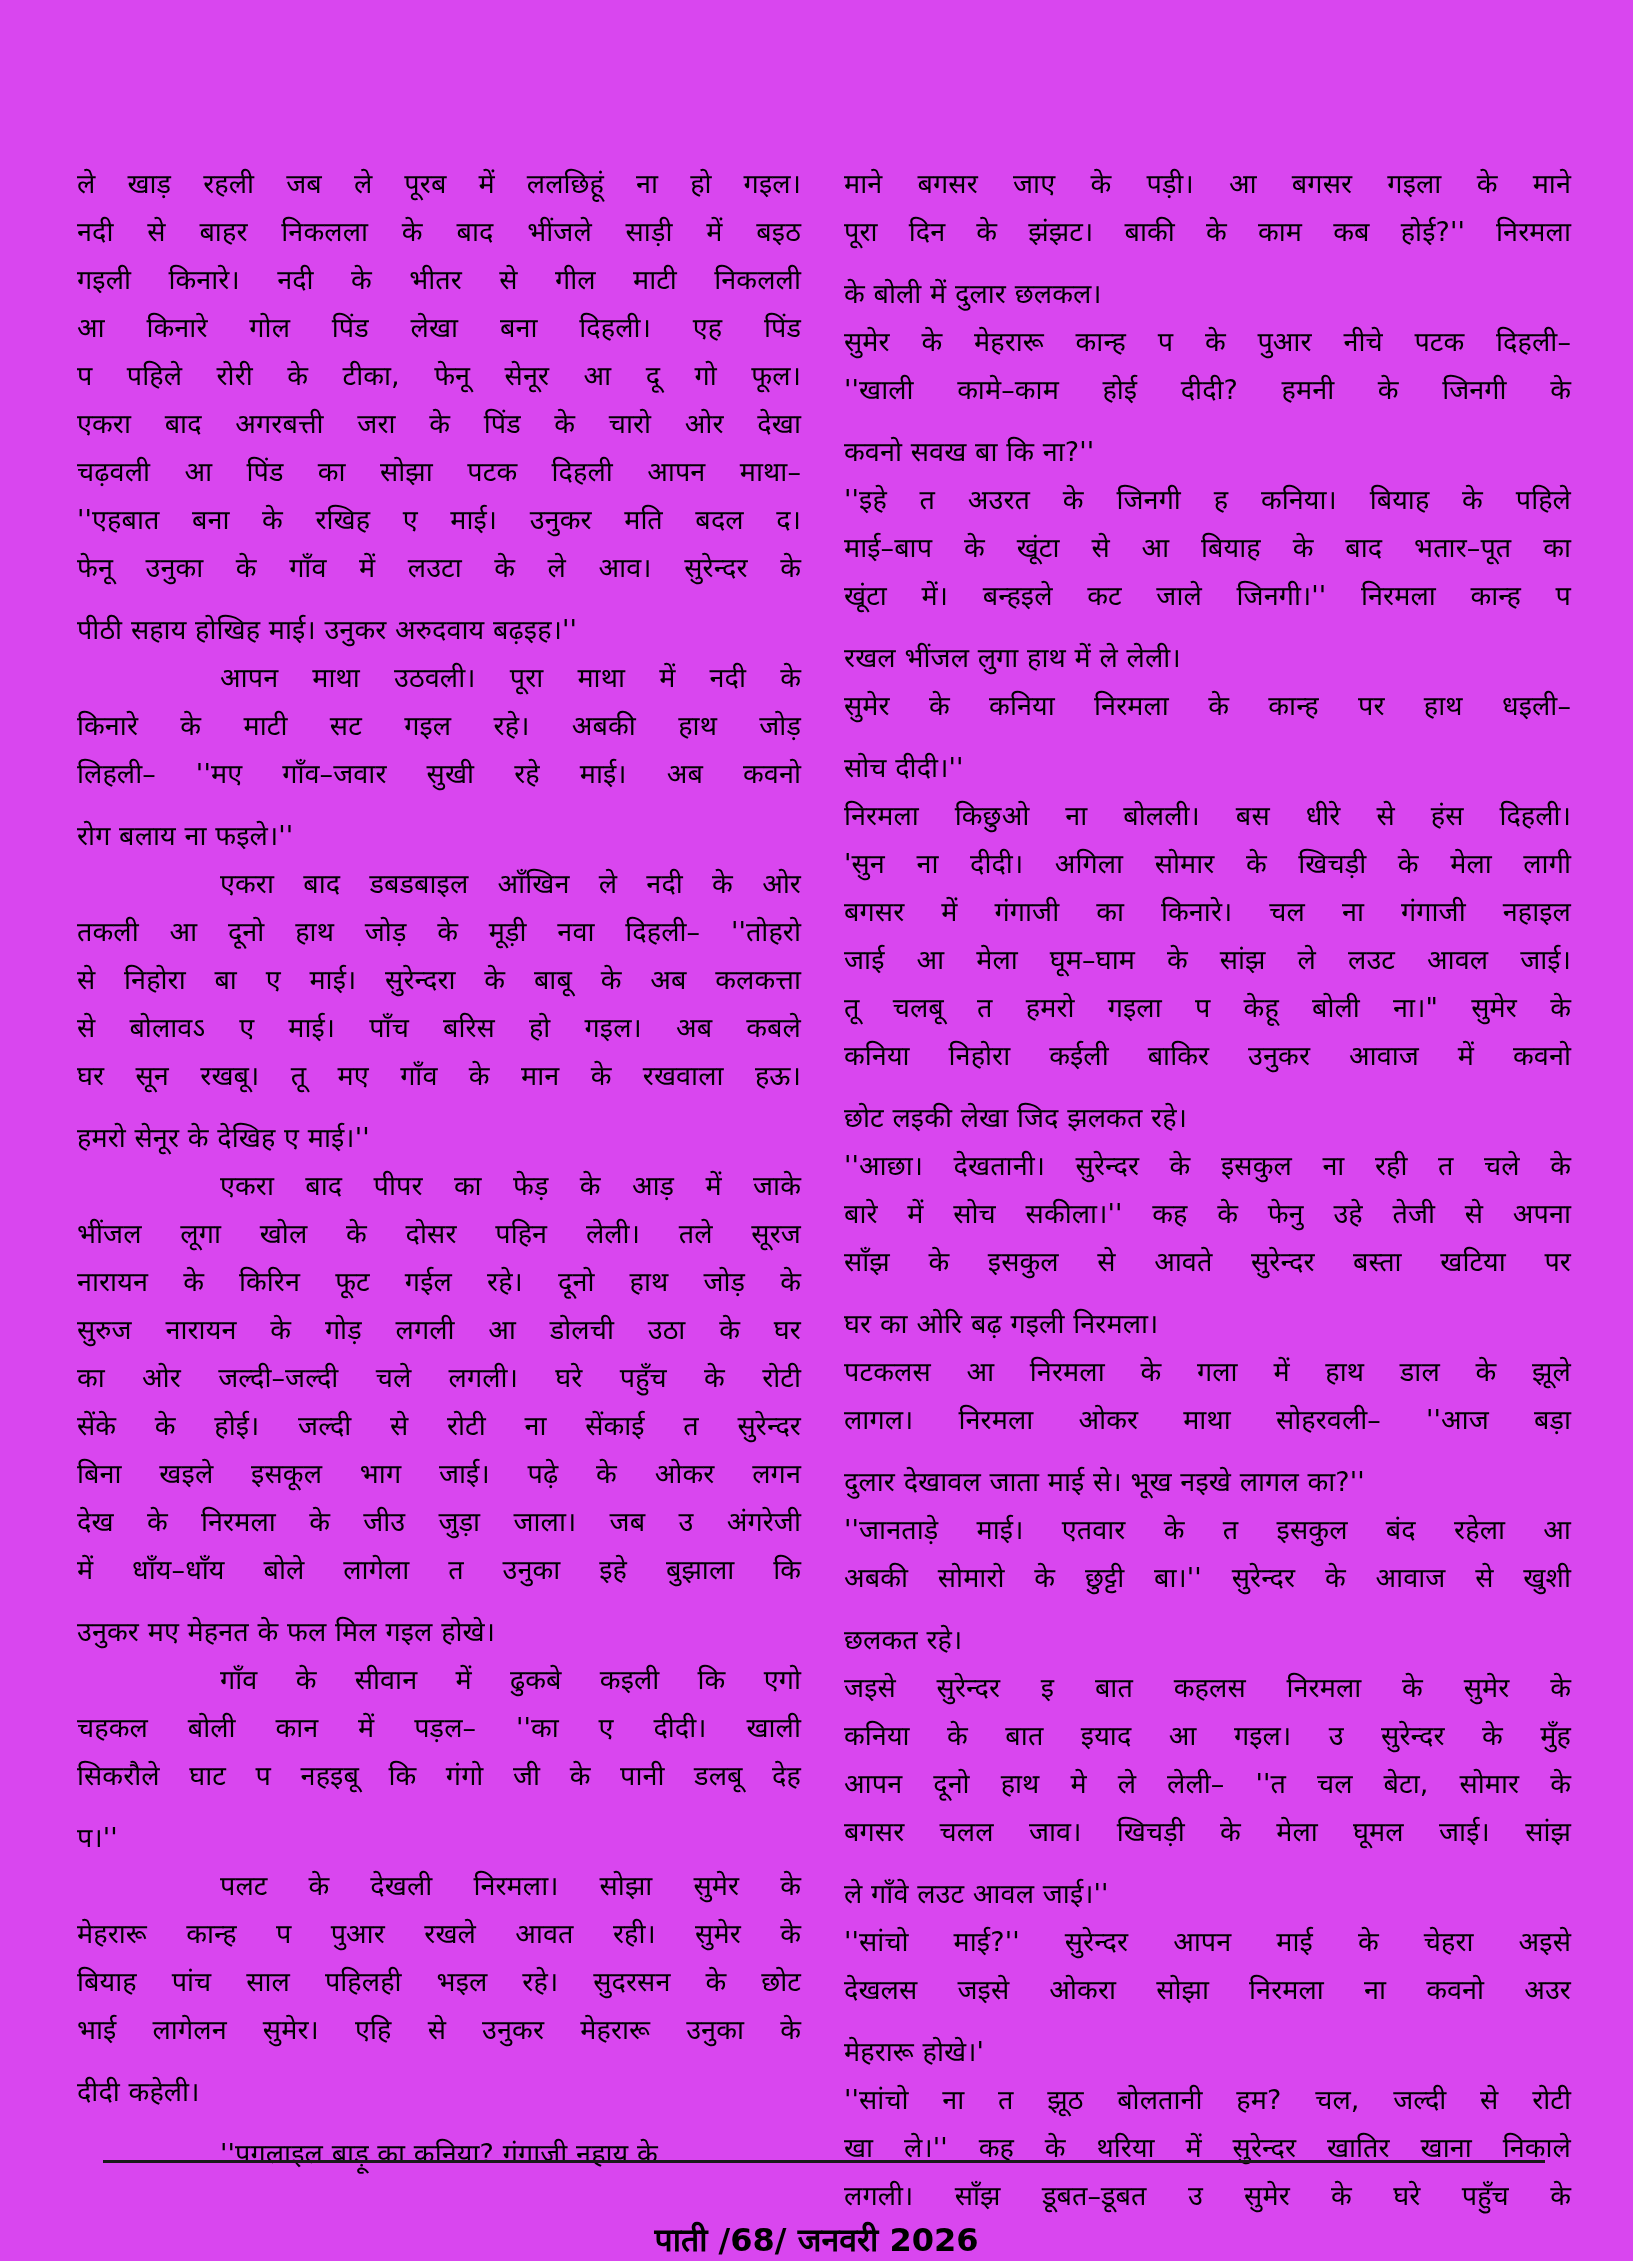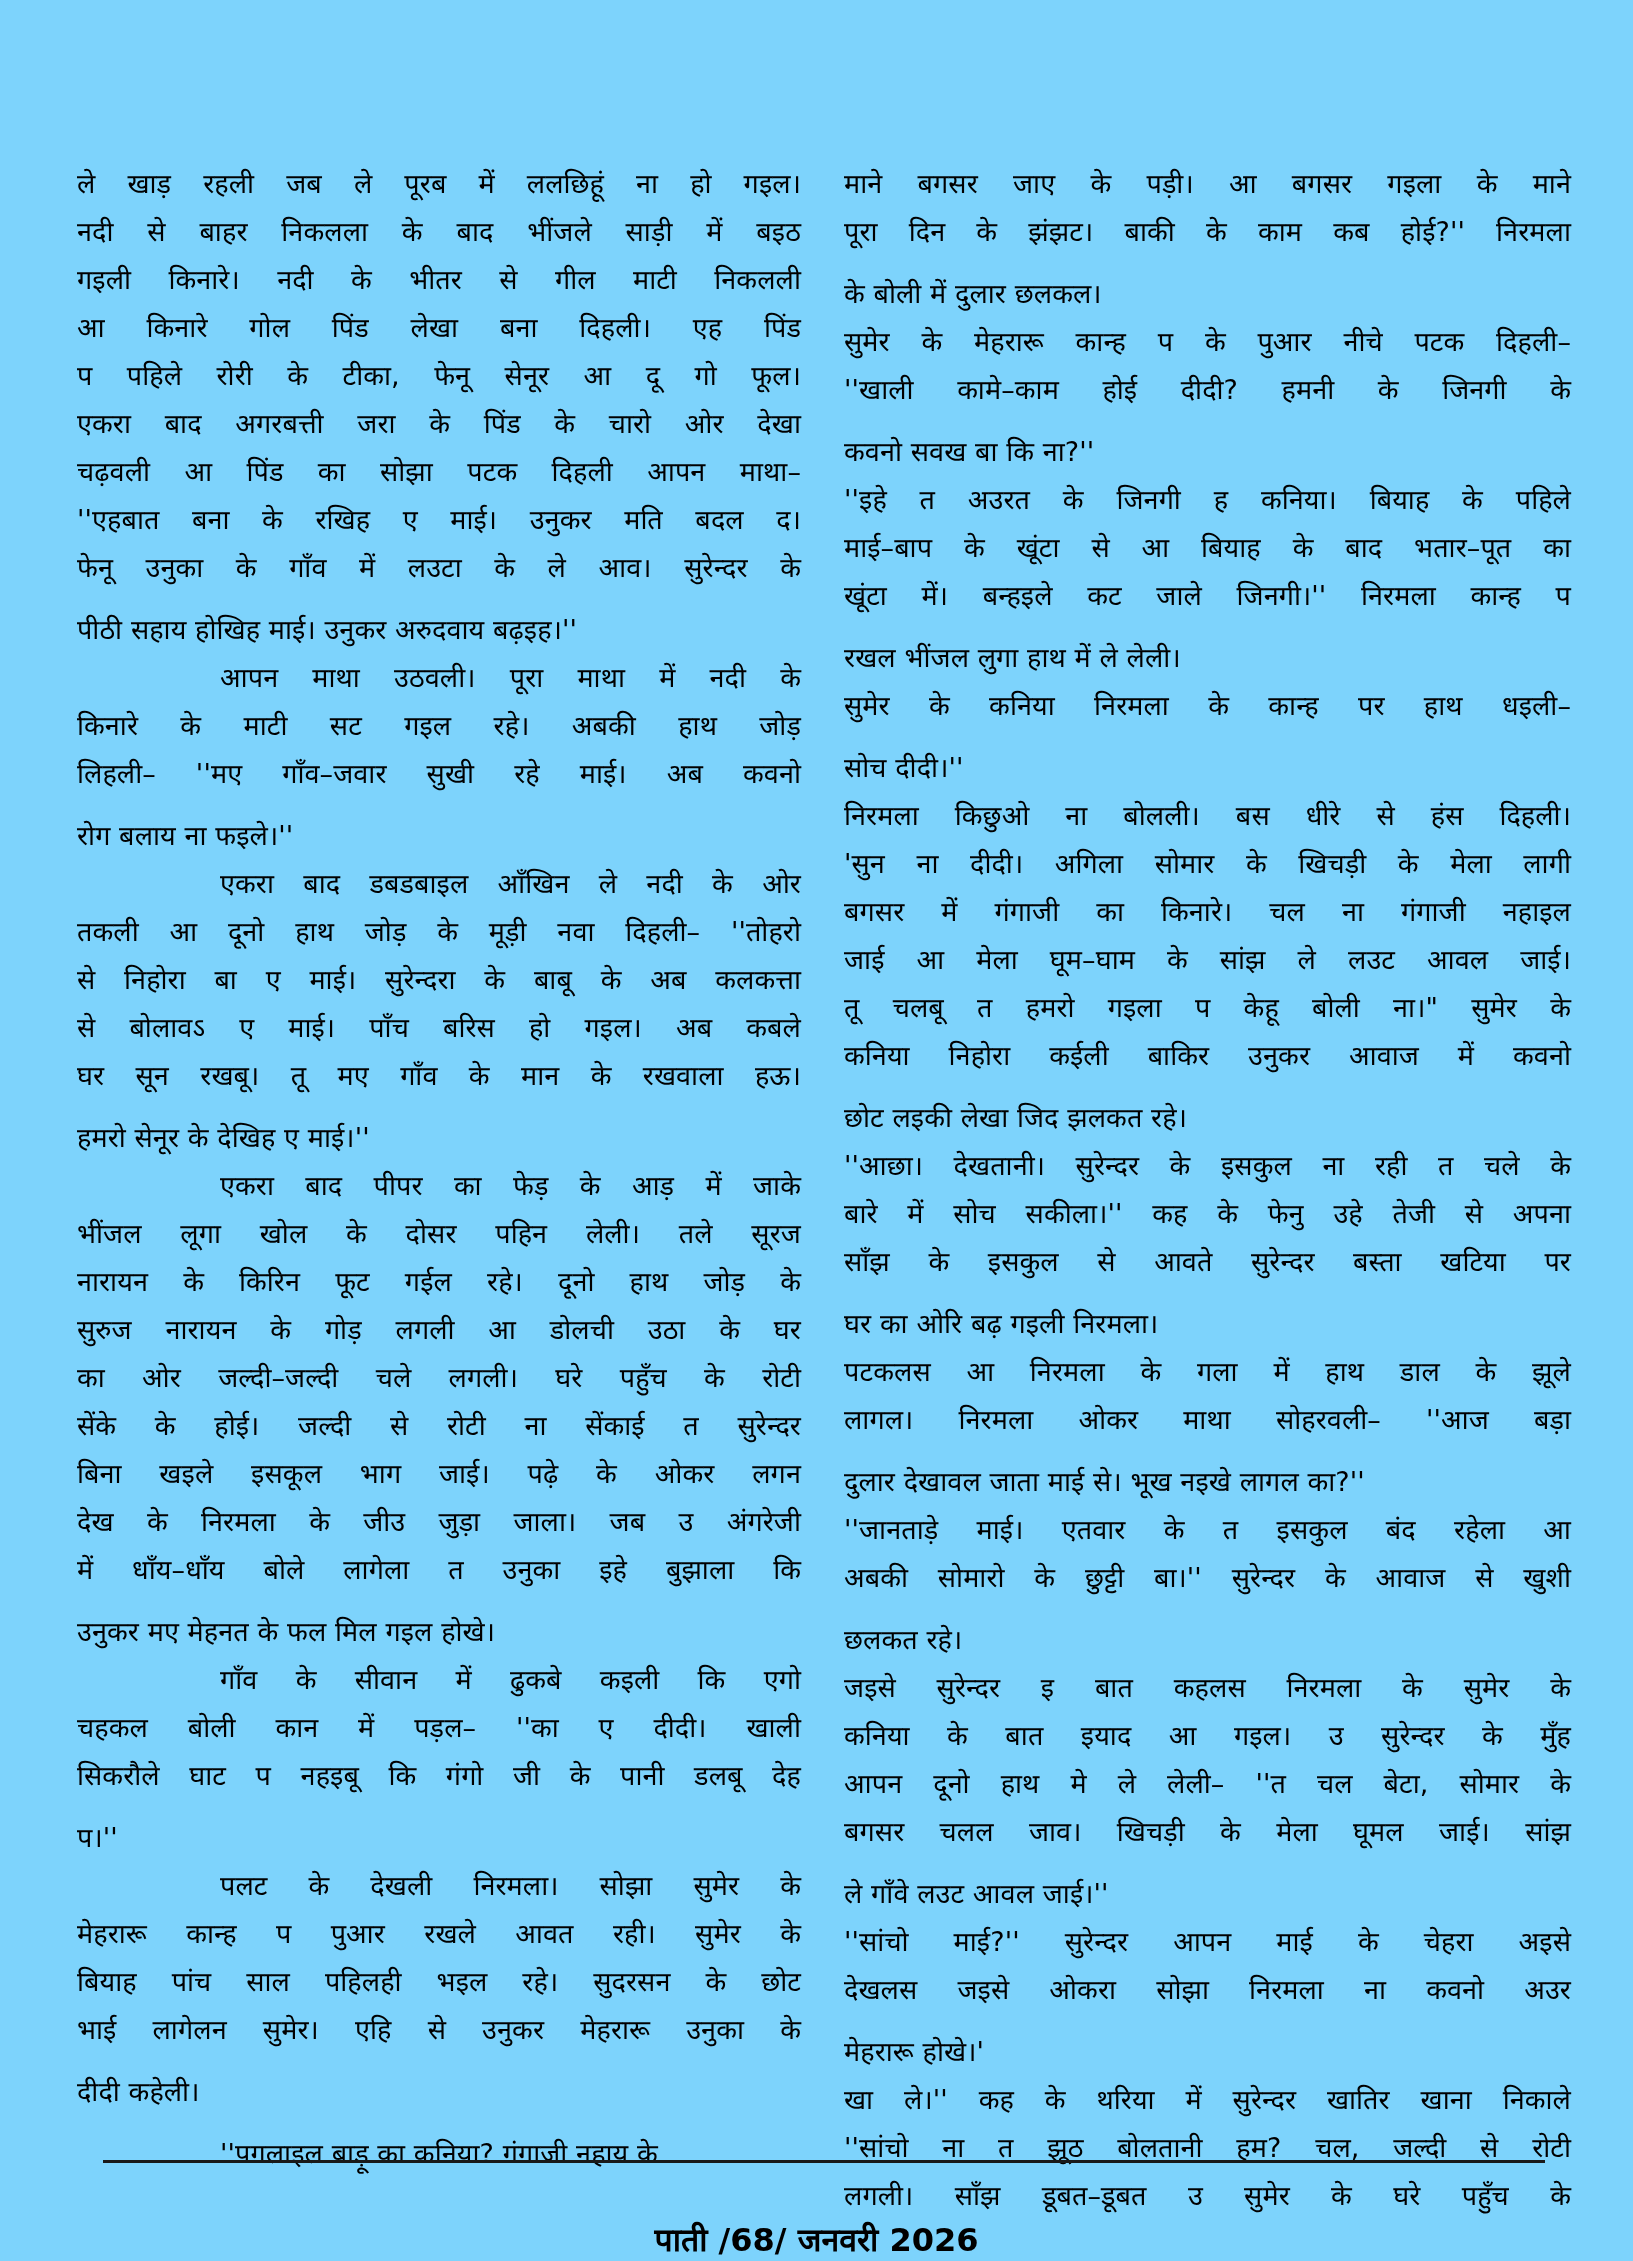--- a/index.html
+++ b/index.html
@@ -4,21 +4,21 @@
 <style>
   html, body {
     margin: 0;
     padding: 0;
     background: #ffffff;
   }
   .page {
     position: relative;
     width: 1633px;
     height: 2261px;
-    background: #7dd3fc;
+    background: #d946ef;
     color: #000000;
     font-family: "DejaVu Sans", "Liberation Sans", sans-serif;
     overflow: hidden;
   }
   .col {
     position: absolute;
     top: 160px;
     width: 724px;
     font-size: 27px;
     line-height: 48px;
@@ -138,22 +138,22 @@
       <div class="line">अबकी सोमारो के छुट्टी बा।'' सुरेन्दर के आवाज से खुशी</div>
       <div class="line end">छलकत रहे।</div>
       <div class="line">जइसे सुरेन्दर इ बात कहलस निरमला के सुमेर के</div>
       <div class="line">कनिया के बात इयाद आ गइल। उ सुरेन्दर के मुँह</div>
       <div class="line">आपन दूनो हाथ मे ले लेली– ''त चल बेटा, सोमार के</div>
       <div class="line">बगसर चलल जाव। खिचड़ी के मेला घूमल जाई। सांझ</div>
       <div class="line end">ले गाँवे लउट आवल जाई।''</div>
       <div class="line">''सांचो माई?'' सुरेन्दर आपन माई के चेहरा अइसे</div>
       <div class="line">देखलस जइसे ओकरा सोझा निरमला ना कवनो अउर</div>
       <div class="line end">मेहरारू होखे।'</div>
+      <div class="line">''सांचो ना त झूठ बोलतानी हम? चल, जल्दी से रोटी</div>
       <div class="line">खा ले।'' कह के थरिया में सुरेन्दर खातिर खाना निकाले</div>
-      <div class="line">''सांचो ना त झूठ बोलतानी हम? चल, जल्दी से रोटी</div>
       <div class="line">लगली। साँझ डूबत–डूबत उ सुमेर के घरे पहुँच के</div>
     </div>
   <div class="footer-rule"></div>
   <div class="footer">
     <span>पाती /68/ जनवरी 2026</span>
   </div>
 </div>
 
 
 </body></html>

